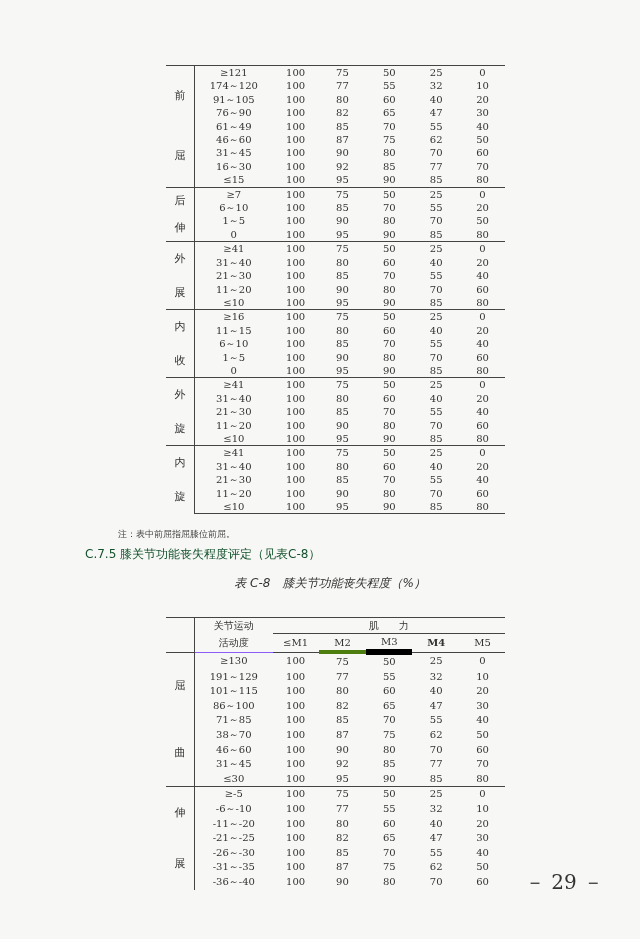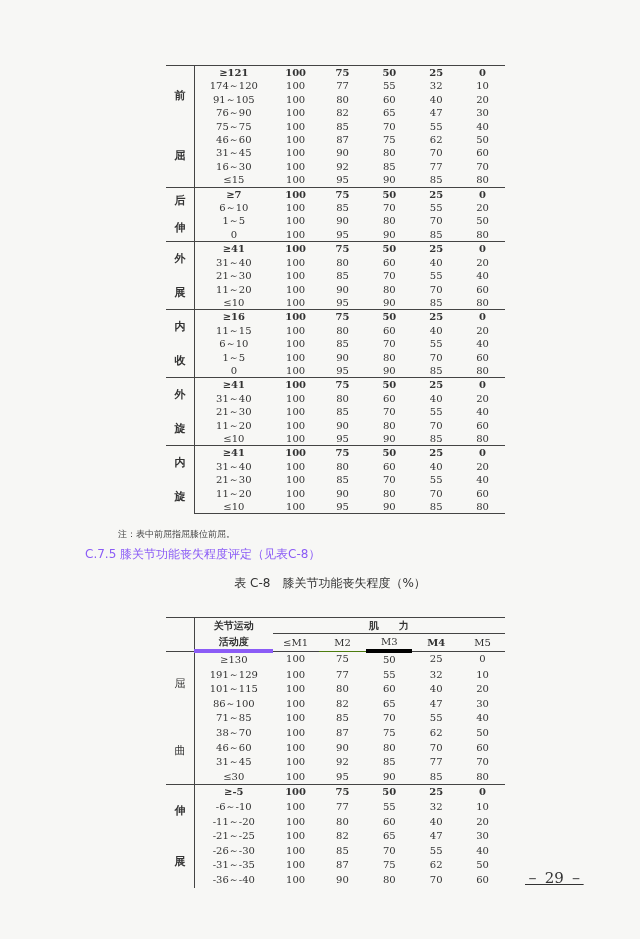--- a/index.html
+++ b/index.html
@@ -1,32 +1,32 @@
 <!DOCTYPE html>
 <html><head>
 <meta charset="utf-8">
 <style>
   html, body { margin:0; padding:0; }
   body { width:640px; height:939px; background:#f7f7f5; position:relative; overflow:hidden;
          font-family:"DejaVu Serif", serif; color:#333; }
   .tbl { position:absolute; left:166px; width:339px; border-collapse:collapse; font-size:10px; }
   .tbl td { padding:0; height:13.4px; line-height:13.4px; text-align:center; }
   .tbl td.grp { width:28px; border-right:1px solid #444; vertical-align:middle; font-size:11px; line-height:26px; }
-  .tbl tr.first td { border-top:1px solid #444;font-weight:bold; }
+  .tbl tr.first td { border-top:1px solid #444; }
   .tbl tr.lastrow td { border-bottom:1px solid #444; }
   .c0 { width:78px; } .c1{width:46px;} .c2{width:48px;} .c3{width:46px;} .c4{width:48px;} .c5{width:45px;}
   #t1 { top:65px; }
   #t2 { top:617px; }
   #t2 td { height:14.6px; line-height:14.6px; }
   #t2 .hdr td { height:15px; line-height:15px;margin-top:38px; }
   .grpbox { display:flex; flex-direction:column; justify-content:space-around; height:100%; }
   .note { position:absolute; left:118px; top:528px; font-size:9px; color:#444; }
-  .sec { position:absolute; left:85px; top:546px; font-size:12px; font-family:"DejaVu Sans", sans-serif; color:#8b5cf6; }
-  .caption { position:absolute; left:0; width:640px; text-align:center; top:575px; font-size:12px; font-family:"DejaVu Sans", sans-serif; color:#333; padding-left:20px; box-sizing:border-box; }
-  .pagenum { position:absolute; left:525px; top:869px; font-size:15px; color:#333;text-decoration:underline; }
+  .sec { position:absolute; left:85px; top:546px; font-size:12px; font-family:"DejaVu Sans", sans-serif; color:#14532d; }
+  .caption { position:absolute; left:0; width:640px; text-align:center; top:575px; font-size:12px; font-family:"DejaVu Sans", sans-serif; color:#333; padding-left:20px; box-sizing:border-box;font-style:italic; }
+  .pagenum { position:absolute; left:525px; top:869px; font-size:20px; color:#333; }
 </style>
 </head>
 <body>
 
 <table class="tbl" id="t1">
     <tbody id="t1body">
       <tr class="first">
         <td class="grp" rowspan="9">
           <div class="grpbox">
             <span>前</span>
@@ -58,21 +58,21 @@
       </tr>
       <tr>
         <td class="c0">76～90</td>
         <td class="c1">100</td>
         <td class="c2">82</td>
         <td class="c3">65</td>
         <td class="c4">47</td>
         <td class="c5">30</td>
       </tr>
       <tr>
-        <td class="c0">75～75</td>
+        <td class="c0">61～49</td>
         <td class="c1">100</td>
         <td class="c2">85</td>
         <td class="c3">70</td>
         <td class="c4">55</td>
         <td class="c5">40</td>
       </tr>
       <tr>
         <td class="c0">46～60</td>
         <td class="c1">100</td>
         <td class="c2">87</td>
@@ -334,24 +334,24 @@
 <div class="caption">表 C-8　膝关节功能丧失程度（%）</div>
 
 <table class="tbl" id="t2">
   <tbody id="t2body">
     <tr class="hdr first">
       <td class="grp" rowspan="2" style="border-bottom:1px solid #444;"></td>
       <td class="c0">关节运动</td>
       <td colspan="5" style="border-bottom:1px solid #444;">肌　　力</td>
     </tr>
     <tr class="hdr">
-      <td class="c0" style="border-bottom:4px solid #8b5cf6;font-weight:bold;">活动度</td>
+      <td class="c0" style="border-bottom:1px solid #8b5cf6;">活动度</td>
       <td class="c1" style="border-bottom:1px solid #444;">≤M1</td>
-      <td class="c2" style="border-bottom:1px solid #4d7c0f;">M2</td>
-      <td class="c3" style="border-bottom:4px solid #000000;">M3</td>
+      <td class="c2" style="border-bottom:4px solid #4d7c0f;">M2</td>
+      <td class="c3" style="border-bottom:6px solid #000000;">M3</td>
       <td class="c4" style="border-bottom:1px solid #444;font-weight:bold;">M4</td>
       <td class="c5" style="border-bottom:1px solid #444;">M5</td>
     </tr>
   <tr>
         <td class="grp" rowspan="9">
           <div class="grpbox">
             <span>屈</span>
             <span>曲</span>
           </div>
         </td>

